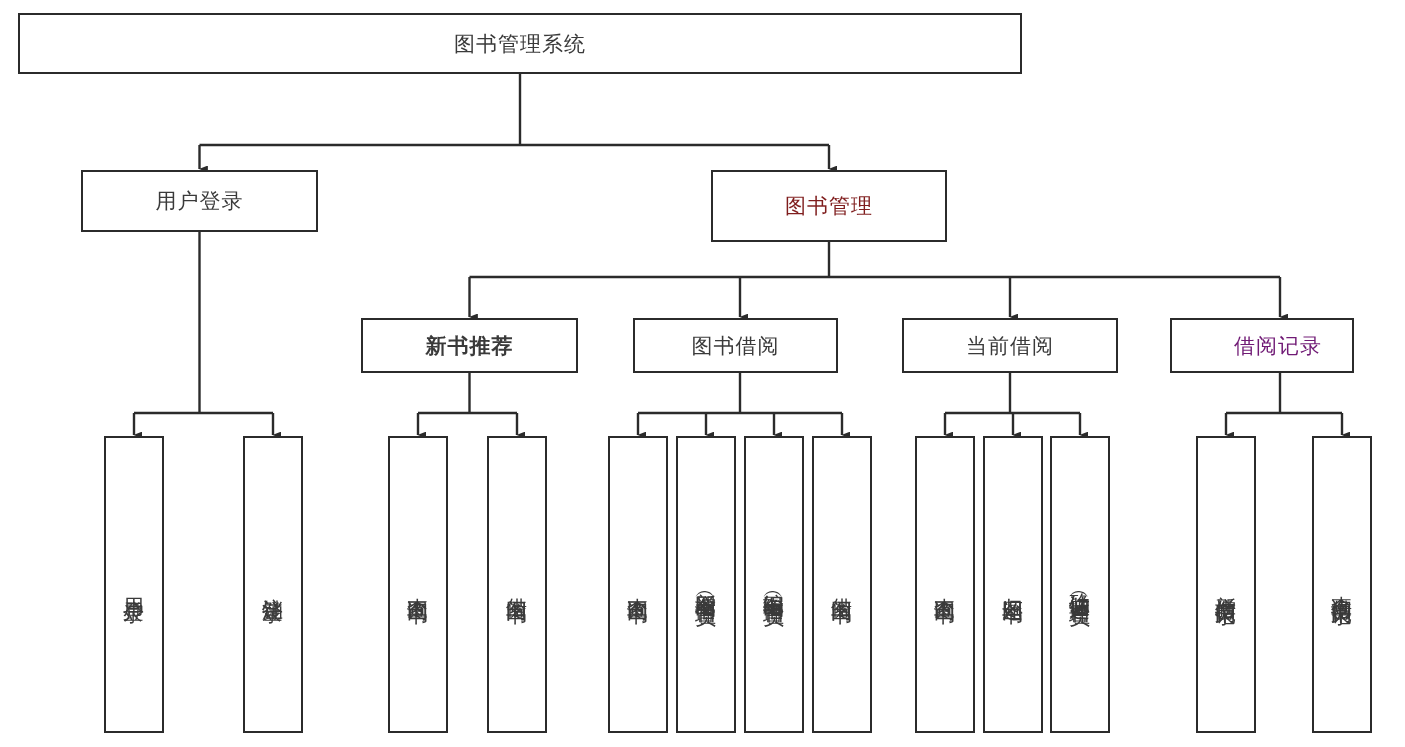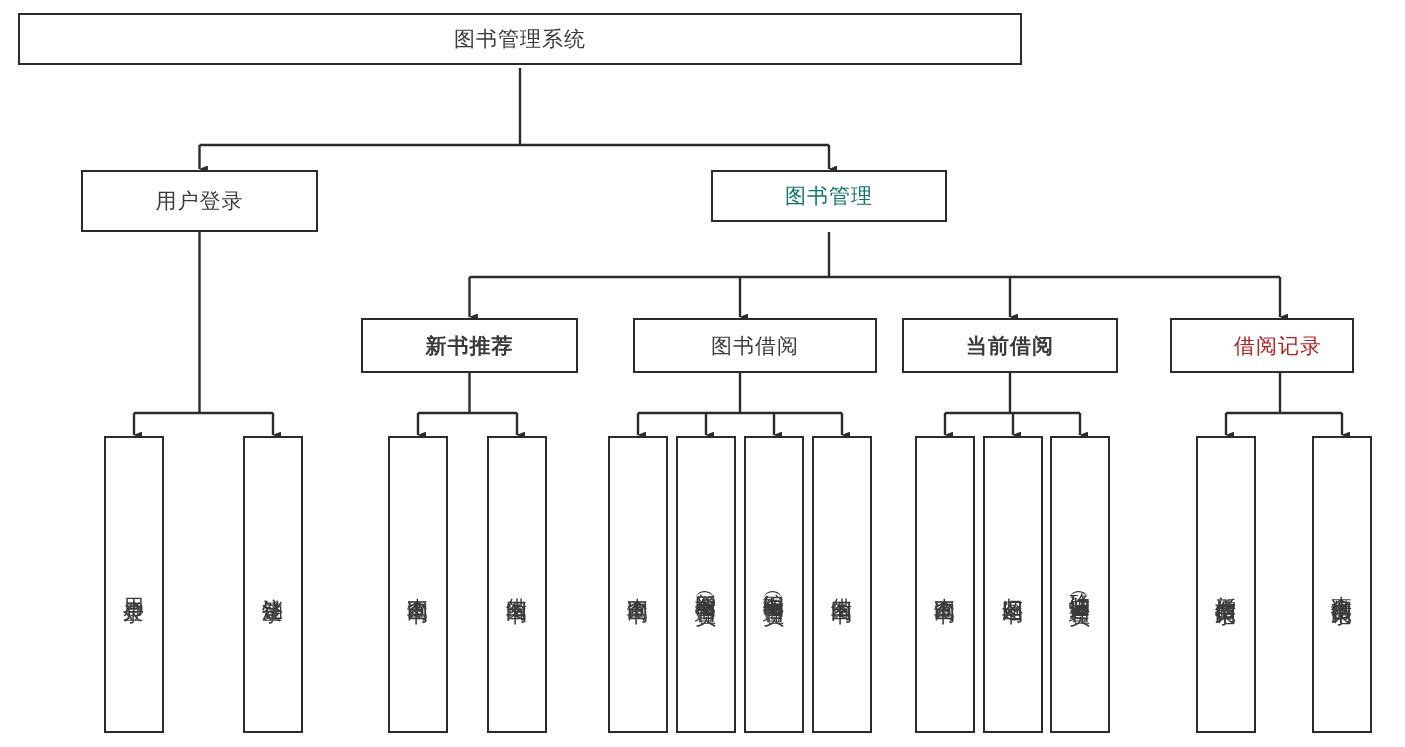--- a/index.html
+++ b/index.html
@@ -111,41 +111,41 @@
         <line x1="1080" y1="413" x2="1080" y2="435" stroke="#2b2b2b" stroke-width="2.4" marker-end="url(#arrowhead)"></line>
         <line x1="1280" y1="373" x2="1280" y2="413" stroke="#2b2b2b" stroke-width="2.4"></line>
         <line x1="1226" y1="413" x2="1342" y2="413" stroke="#2b2b2b" stroke-width="2.4"></line>
         <line x1="1226" y1="413" x2="1226" y2="435" stroke="#2b2b2b" stroke-width="2.4" marker-end="url(#arrowhead)"></line>
         <line x1="1342" y1="413" x2="1342" y2="435" stroke="#2b2b2b" stroke-width="2.4" marker-end="url(#arrowhead)"></line>
       </g>
   </svg>
 
   <div id="nodes-layer">
 
-    <div class="node h-node" id="node-root" style="left: 18px; top: 13px; width: 1004px; height: 52px; border-color: rgb(43, 43, 43); background: rgb(255, 255, 255); color: rgb(58, 58, 58);">
+    <div class="node h-node" id="node-root" style="left: 18px; top: 13px; width: 1004px; height: 61px; border-color: rgb(43, 43, 43); background: rgb(255, 255, 255); color: rgb(58, 58, 58);">
       <span class="node-label">图书管理系统</span>
     </div>
 
     <div class="node h-node" id="node-l2_0" style="left: 81px; top: 170px; width: 237px; height: 62px; border-color: rgb(43, 43, 43); background: rgb(255, 255, 255); color: rgb(58, 58, 58);">
       <span class="node-label">用户登录</span>
     </div>
-    <div class="node h-node" id="node-l2_1" style="left: 711px; top: 170px; width: 236px; height: 52px; border-color: rgb(43, 43, 43); background: rgb(255, 255, 255); color: #0f766e;">
+    <div class="node h-node" id="node-l2_1" style="left: 711px; top: 170px; width: 236px; height: 72px; border-color: rgb(43, 43, 43); background: rgb(255, 255, 255); color: #7f1d1d;">
       <span class="node-label">图书管理</span>
     </div>
 
     <div class="node h-node" id="node-l3_0" style="left: 361px; top: 318px; width: 217px; height: 55px; border-color: rgb(43, 43, 43); background: rgb(255, 255, 255); color: rgb(58, 58, 58); font-weight: bold;">
       <span class="node-label">新书推荐</span>
     </div>
-    <div class="node h-node" id="node-l3_1" style="left: 633px; top: 318px; width: 244px; height: 55px; border-color: rgb(43, 43, 43); background: rgb(255, 255, 255); color: rgb(58, 58, 58);">
+    <div class="node h-node" id="node-l3_1" style="left: 633px; top: 318px; width: 205px; height: 55px; border-color: rgb(43, 43, 43); background: rgb(255, 255, 255); color: rgb(58, 58, 58);">
       <span class="node-label">图书借阅</span>
     </div>
-    <div class="node h-node" id="node-l3_2" style="left: 902px; top: 318px; width: 216px; height: 55px; border-color: rgb(43, 43, 43); background: rgb(255, 255, 255); color: rgb(58, 58, 58); font-weight: bold;">
+    <div class="node h-node" id="node-l3_2" style="left: 902px; top: 318px; width: 216px; height: 55px; border-color: rgb(43, 43, 43); background: rgb(255, 255, 255); color: rgb(58, 58, 58);">
       <span class="node-label">当前借阅</span>
     </div>
-    <div class="node h-node" id="node-l3_3" style="left: 1170px; top: 318px; width: 184px; height: 55px; border-color: rgb(43, 43, 43); background: rgb(255, 255, 255); color: #b91c1c; padding-left: 32px;">
+    <div class="node h-node" id="node-l3_3" style="left: 1170px; top: 318px; width: 184px; height: 55px; border-color: rgb(43, 43, 43); background: rgb(255, 255, 255); color: #701a75; padding-left: 32px;">
       <span class="node-label">借阅记录</span>
     </div>
 
     <div class="node v-node" id="node-leaf_0" style="left: 104px; top: 436px; width: 60px; height: 297px; border-color: rgb(43, 43, 43); background: rgb(255, 255, 255); color: rgb(58, 58, 58);">
       <span class="node-label">用户登录</span>
     </div>
     <div class="node v-node" id="node-leaf_1" style="left: 243px; top: 436px; width: 60px; height: 297px; border-color: rgb(43, 43, 43); background: rgb(255, 255, 255); color: rgb(58, 58, 58);">
       <span class="node-label">注销登录</span>
     </div>
     <div class="node v-node" id="node-leaf_2" style="left: 388px; top: 436px; width: 60px; height: 297px; border-color: rgb(43, 43, 43); background: rgb(255, 255, 255); color: rgb(58, 58, 58);">

